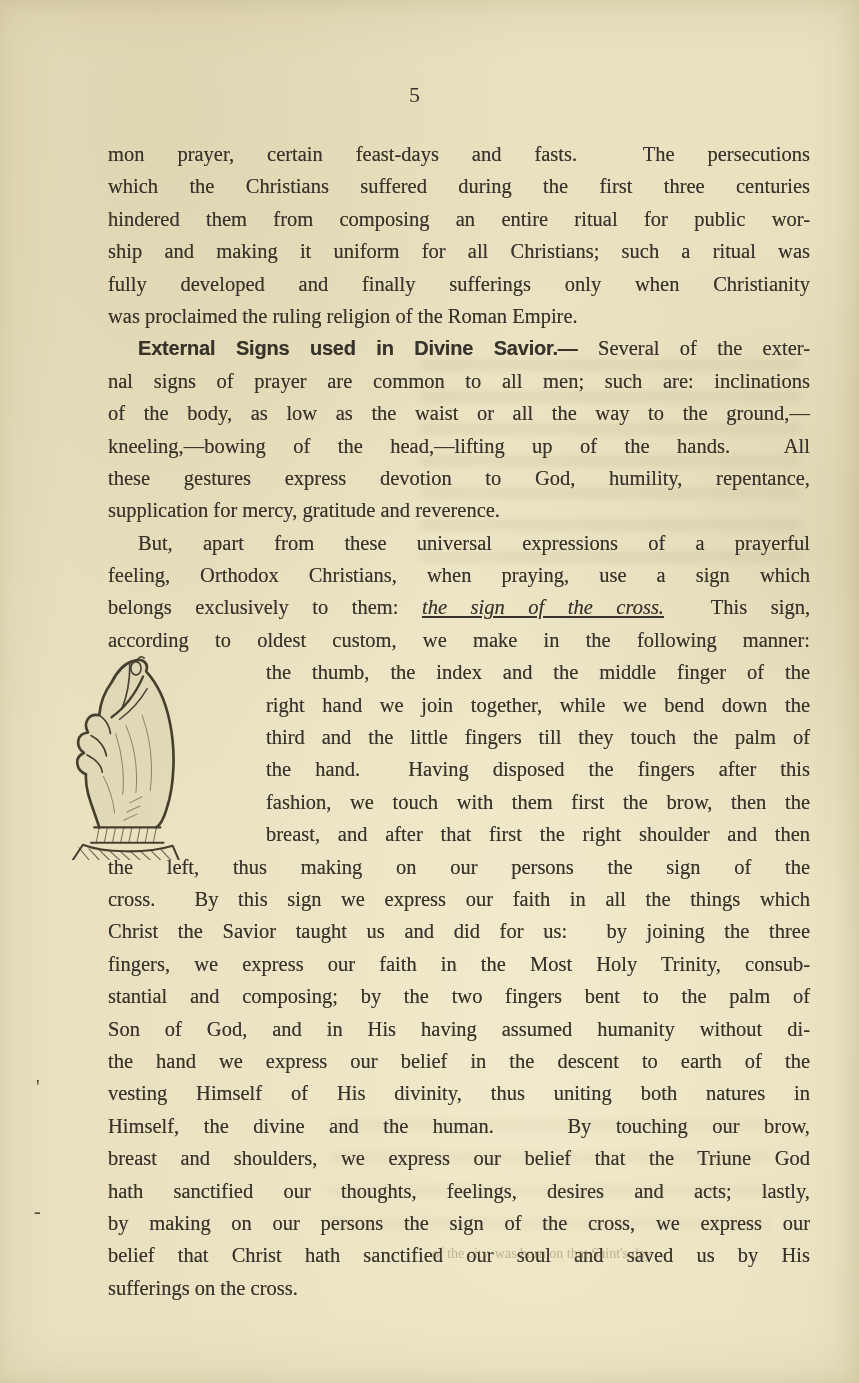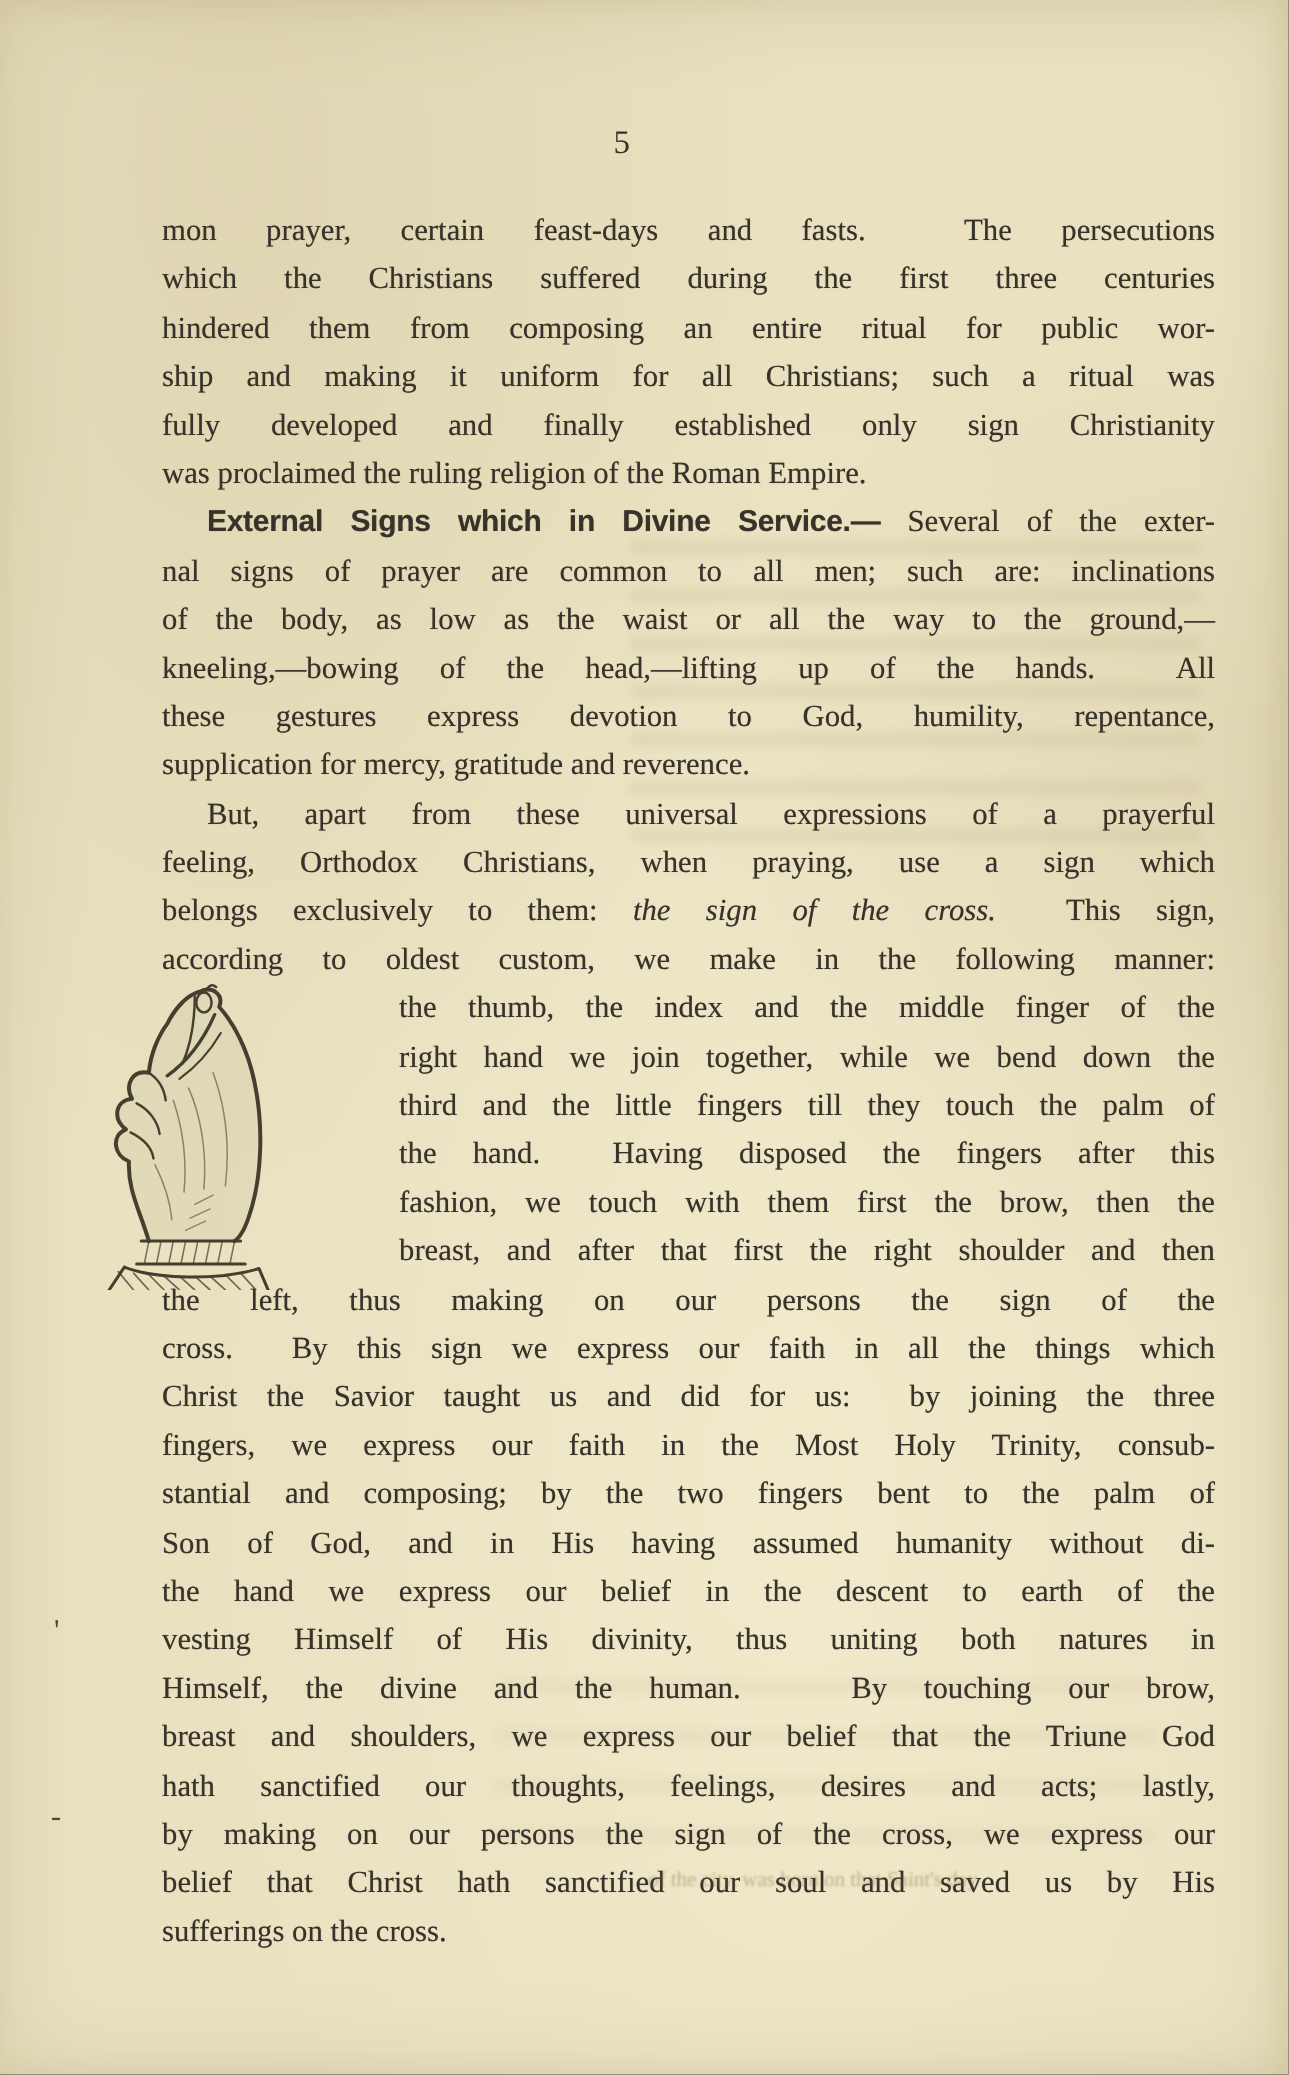--- a/index.html
+++ b/index.html
@@ -34,21 +34,21 @@
     height:32.4px;
     text-align:justify;
     text-align-last:justify;
     white-space:pre-wrap;
     text-shadow:0 0 0.5px rgba(55,51,42,0.55);
   }
   .line.last{ text-align-last:left; }
   .line.indent{ text-indent:30px; }
   .line.inset{ margin-left:158px; }
   .seg{}
-  .seg-italic{ font-style:italic; }
+  .seg-italic{ font-style:italic;text-decoration:underline; }
   .seg-heading{
     font-family:"Liberation Sans", sans-serif;
     font-weight:bold;
     font-size:20px;
     letter-spacing:-0.2px;
   }
   .illustration{
     position:absolute;
     left:68px;top:654px;
     width:140px;height:206px;
@@ -98,23 +98,23 @@
   <div class="ghost-smudge"></div>
   <div class="ghost-smudge2"></div>
 
   <div class="page-number">5</div>
 
   <div class="text-column">
       <div class="line"><span class="seg">mon prayer, certain feast-days and fasts.  The persecutions</span></div>
       <div class="line"><span class="seg">which the Christians suffered during the first three centuries</span></div>
       <div class="line"><span class="seg">hindered them from composing an entire ritual for public wor-</span></div>
       <div class="line"><span class="seg">ship and making it uniform for all Christians; such a ritual was</span></div>
-      <div class="line"><span class="seg">fully developed and finally established only sign Christianity</span></div>
+      <div class="line"><span class="seg">fully developed and finally sufferings only when Christianity</span></div>
       <div class="line last"><span class="seg">was proclaimed the ruling religion of the Roman Empire.</span></div>
-      <div class="line indent"><span class="seg-heading">External Signs which in Divine Service.—</span><span class="seg"> Several of the exter-</span></div>
+      <div class="line indent"><span class="seg-heading">External Signs used in Divine Savior.—</span><span class="seg"> Several of the exter-</span></div>
       <div class="line"><span class="seg">nal signs of prayer are common to all men; such are: inclinations</span></div>
       <div class="line"><span class="seg">of the body, as low as the waist or all the way to the ground,—</span></div>
       <div class="line"><span class="seg">kneeling,—bowing of the head,—lifting up of the hands.  All</span></div>
       <div class="line"><span class="seg">these gestures express devotion to God, humility, repentance,</span></div>
       <div class="line last"><span class="seg">supplication for mercy, gratitude and reverence.</span></div>
       <div class="line indent"><span class="seg">But, apart from these universal expressions of a prayerful</span></div>
       <div class="line"><span class="seg">feeling, Orthodox Christians, when praying, use a sign which</span></div>
       <div class="line"><span class="seg">belongs exclusively to them: </span><span class="seg-italic">the sign of the cross.</span><span class="seg">  This sign,</span></div>
       <div class="line"><span class="seg">according to oldest custom, we make in the following manner:</span></div>
       <div class="line inset"><span class="seg">the thumb, the index and the middle finger of the</span></div>

